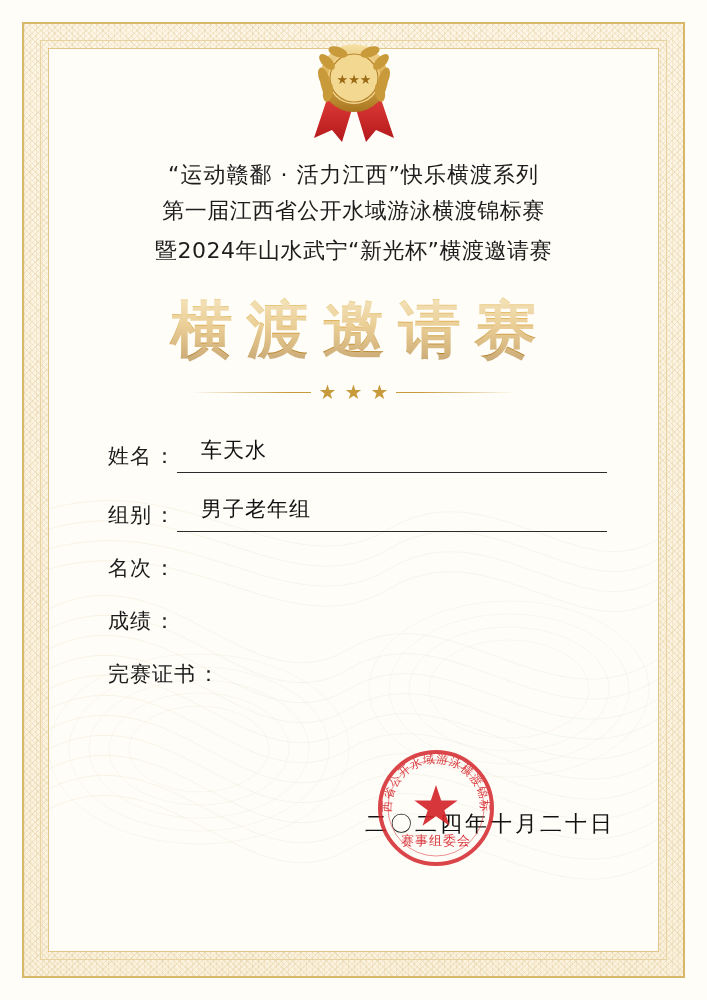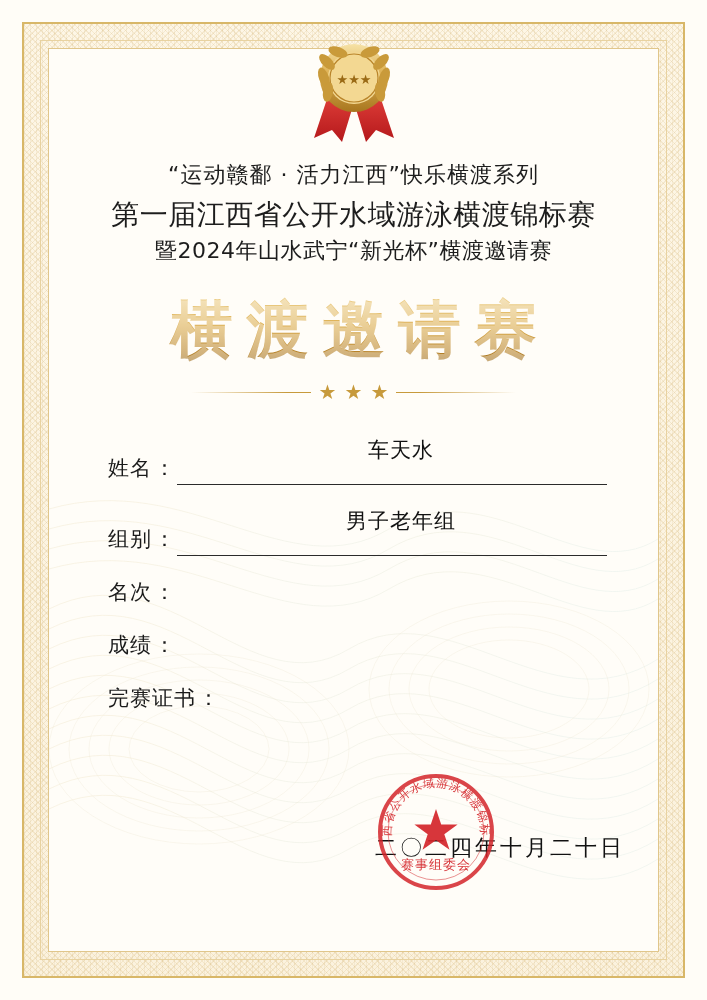--- a/index.html
+++ b/index.html
@@ -93,23 +93,23 @@
     color: #1d1d1d;
     font-family: "DejaVu Sans", "Liberation Sans", sans-serif;
     font-weight: normal;
   }
   .heading .line1 {
     font-size: 22px;
     letter-spacing: 1px;
     margin-bottom: 6px;
   }
   .heading .line2 {
-    font-size: 28px;
+    font-size: 22px;
     letter-spacing: 0.5px;
-    margin-bottom: 2px;
+    margin-bottom: 10px;
   }
   .heading .line3 {
     font-size: 22px;
     letter-spacing: 0.5px;
   }
 
   .title-main {
     margin-top: 22px;
     text-align: center;
     font-family: "DejaVu Serif", "Liberation Serif", serif;
@@ -169,43 +169,42 @@
     font-size: 21px;
     color: #1a1a1a;
     padding: 0 2px 3px 2px;
   }
   .field-value {
     flex: 1;
     border-bottom: 1.5px solid #2b2b2b;
     font-family: Liberation Serif, serif;
     font-size: 21px;
     color: #111;
-    padding: 0 6px 20px 18px;
+    padding: 0 6px 8px 18px;
     min-height: 26px;
     letter-spacing: 1px;
-    text-align: center;
   }
   .field-value.center-ish {
     padding-left: 24px;
   }
   .field.date-place .field-value {
     font-size: 19px;
     padding-left: 6px;
     letter-spacing: 0;
   }
 
   
   .footer {
     margin-top: 52px;
     position: relative;
     height: 120px;
   }
   .issue-date {
     position: absolute;
-    right: 22px;
+    right: 32px;
     bottom: 24px;
     font-family: "DejaVu Sans", "Liberation Sans", sans-serif;
     font-size: 22px;
     color: #111;
     letter-spacing: 3px;
   }
 
   
   .seal {
     position: absolute;

